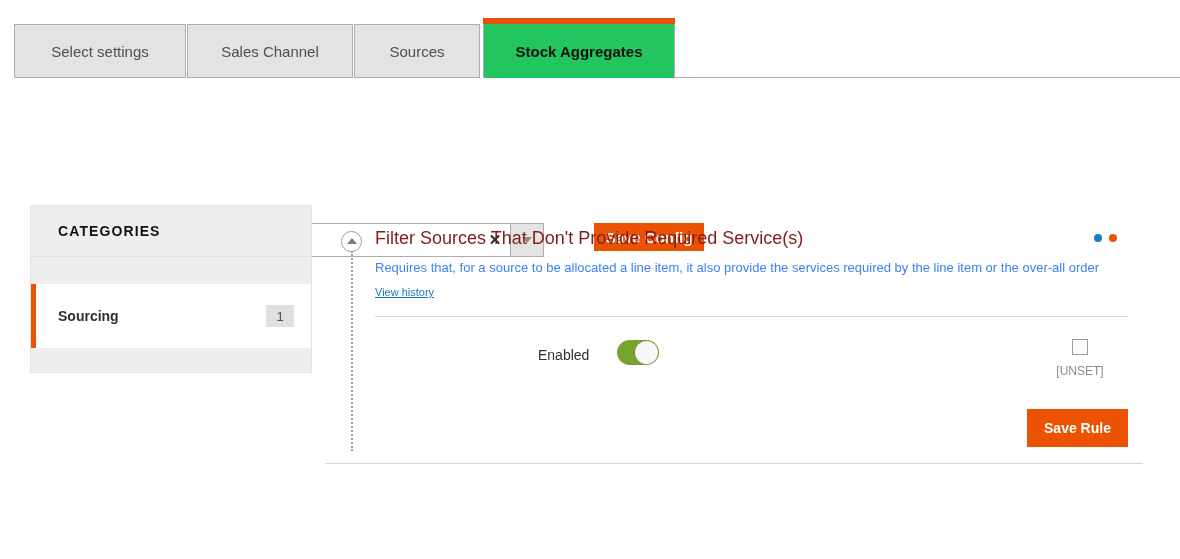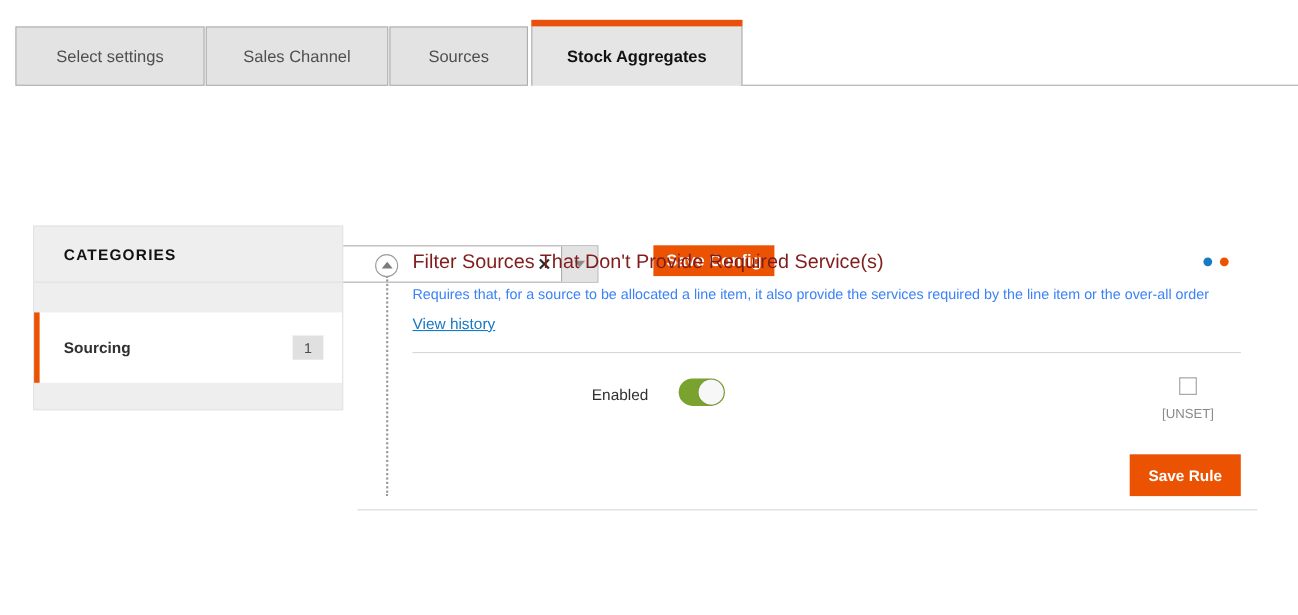--- a/index.html
+++ b/index.html
@@ -53,21 +53,21 @@
     padding: 0 22px;
     margin-right: 1px;
     cursor: pointer;
     white-space: nowrap;
   }
   .tab.tab-global { width: 172px; padding: 0; }
   .tab.tab-sales  { width: 166px; padding: 0; }
   .tab.tab-sources{ width: 126px; padding: 0; }
 
   .tab.active {
-    background: #e5e5e5;
+    background: #22c55e;
     border: 1px solid #adadad;
     border-top: none;
     border-bottom: none;
     height: 54px;
     width: 192px;
     padding: 0;
     color: #111111;
     font-weight: bold;
     font-size: 15px;
     margin-right: 0;
@@ -276,21 +276,21 @@
   }
   .rule-desc {
     font-size: 13px;
     color: #3b82f6;
     margin-top: 11px;
     line-height: 16px;
   }
   .view-history {
     display: inline-block;
     margin-top: 10px;
-    font-size: 14px;
+    font-size: 11px;
     color: #1979c3;
     text-decoration: underline;
     cursor: pointer;
   }
   .status-dots {
     position: absolute;
     right: 28px;
     top: 29px;
     display: flex;
     gap: 7px;

